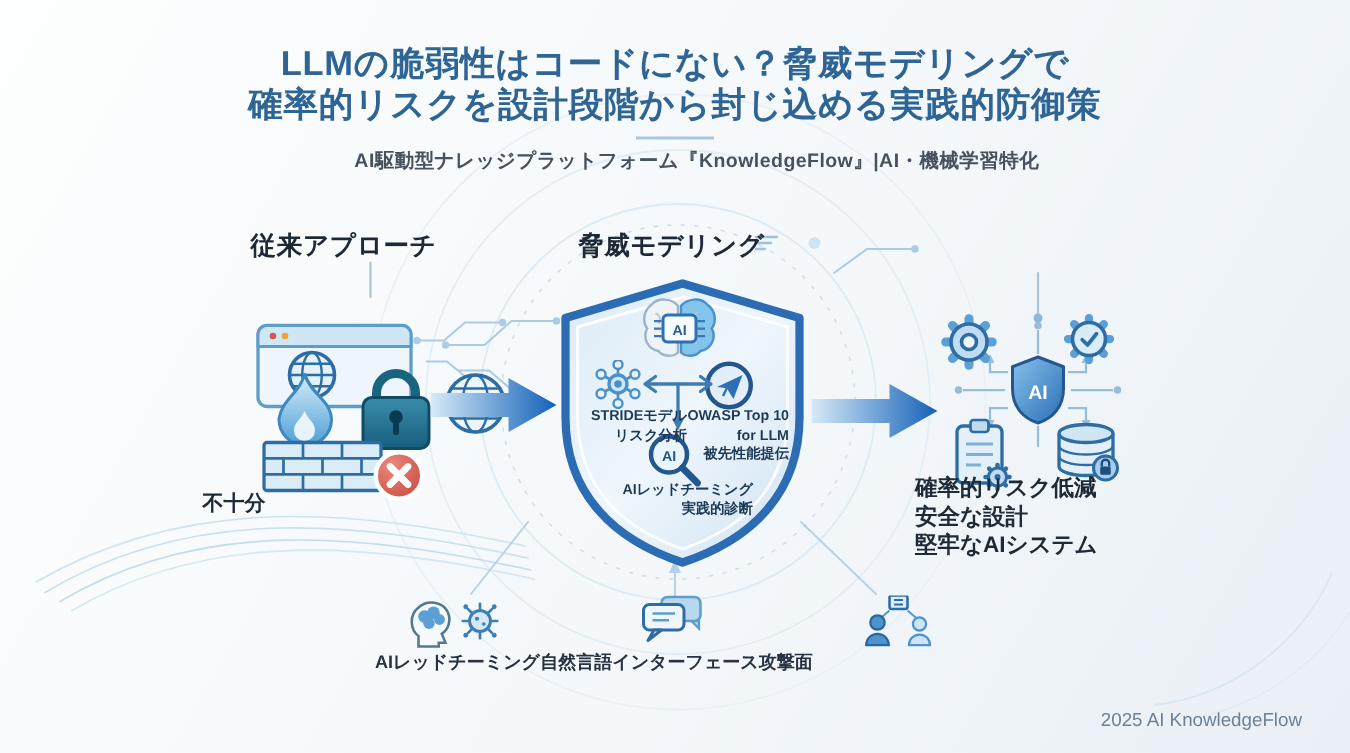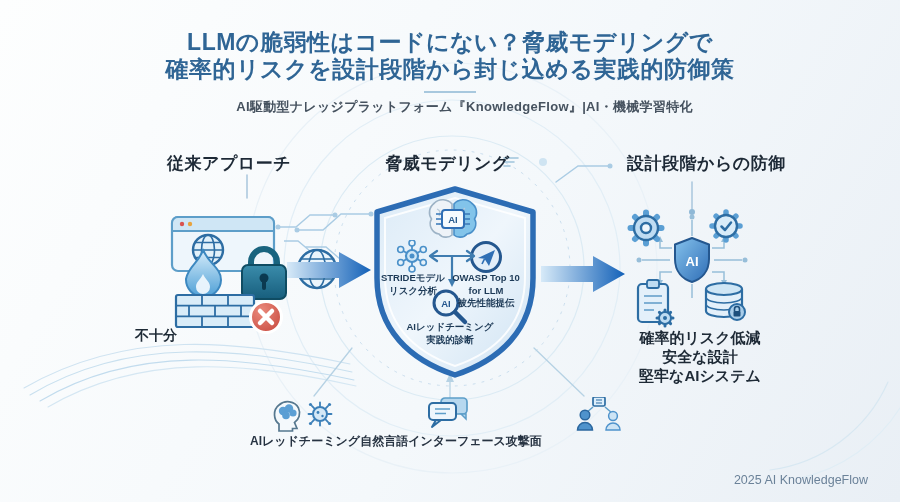--- a/index.html
+++ b/index.html
@@ -22,25 +22,25 @@
   }
   .col-h{ position:absolute; top:152px; font-size:17px; font-weight:bold; color:#1d2936; letter-spacing:0.5px; }
   .col-h.left{ left:167px; }
   .col-h.center{ left:375px; width:145px; text-align:center; }
   .col-h.right{ left:627px; }
   .cluster-caption{
     position:absolute; top:327px; left:135px; width:186px; 
     font-size:14px; font-weight:bold; color:#1e2a36;
   }
   .shield-label{
-    position:absolute; text-align:center; font-size:9.5px; font-weight:bold;
+    position:absolute; text-align:right; font-size:9.5px; font-weight:bold;
     color:#1d3a57; line-height:1.32;
   }
   .right-caption{
-    position:absolute; top:328px; left:610px; width:180px; text-align:center;
+    position:absolute; top:316px; left:610px; width:180px; text-align:left;
     font-size:15px; font-weight:bold; color:#1e2a36; line-height:19px;
   }
   .b-label{
     position:absolute; top:433px; text-align:center;
     font-size:12px; font-weight:bold; color:#273342;
   }
   .b-label.one{ left:238px; width:134px; }
   .b-label.two{ left:356px; width:190px; }
   .b-label.three{ left:537px; width:128px; }
   .footer{ position:absolute; top:473px; right:32px; font-size:12.5px; color:#6b8299; }
@@ -85,21 +85,20 @@
 
   <div class="title">
     <div>LLMの脆弱性はコードにない？脅威モデリングで</div>
     <div>確率的リスクを設計段階から封じ込める実践的防御策</div>
   </div>
   <div class="divider"></div>
   <div class="subtitle">AI駆動型ナレッジプラットフォーム『KnowledgeFlow』|AI・機械学習特化</div>
 
   <div class="col-h left">従来アプローチ</div>
   <div class="col-h center">脅威モデリング</div>
-  <div class="col-h right">設計段階からの防御</div>
 
   <svg class="abs" style="left:162px;top:207px" width="180" height="132" viewBox="0 0 180 132">
     <defs>
       <linearGradient id="lockg" x1="0" y1="0" x2="0" y2="1">
         <stop offset="0" stop-color="#3a8cab"></stop>
           <stop offset="1" stop-color="#175e7d"></stop>
       </linearGradient>
       <linearGradient id="flameg" x1="0" y1="0" x2="0" y2="1">
         <stop offset="0" stop-color="#d9eefb"></stop>
           <stop offset="1" stop-color="#4d9fd6"></stop>

